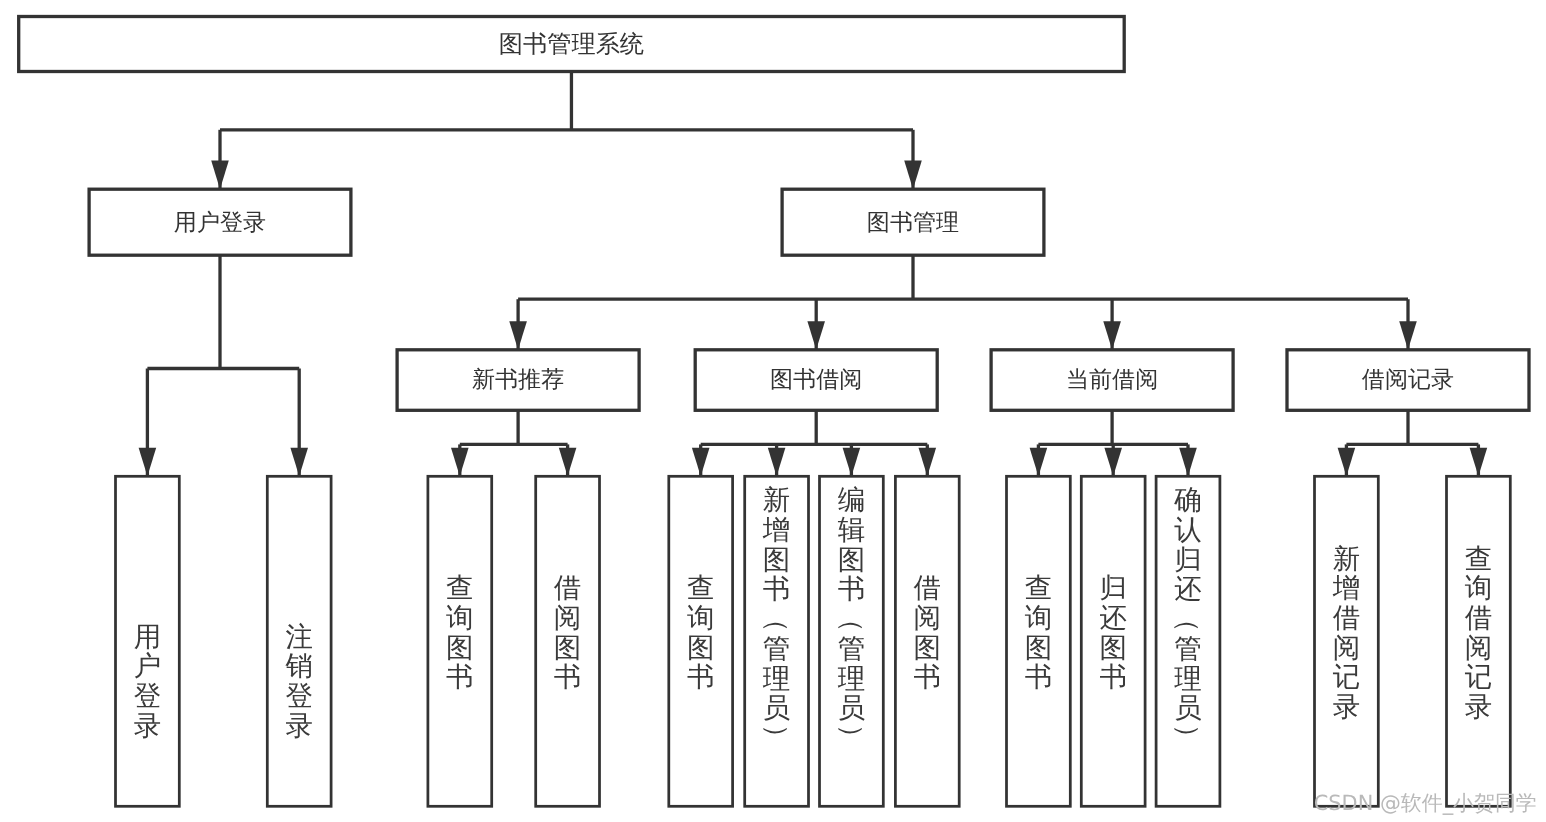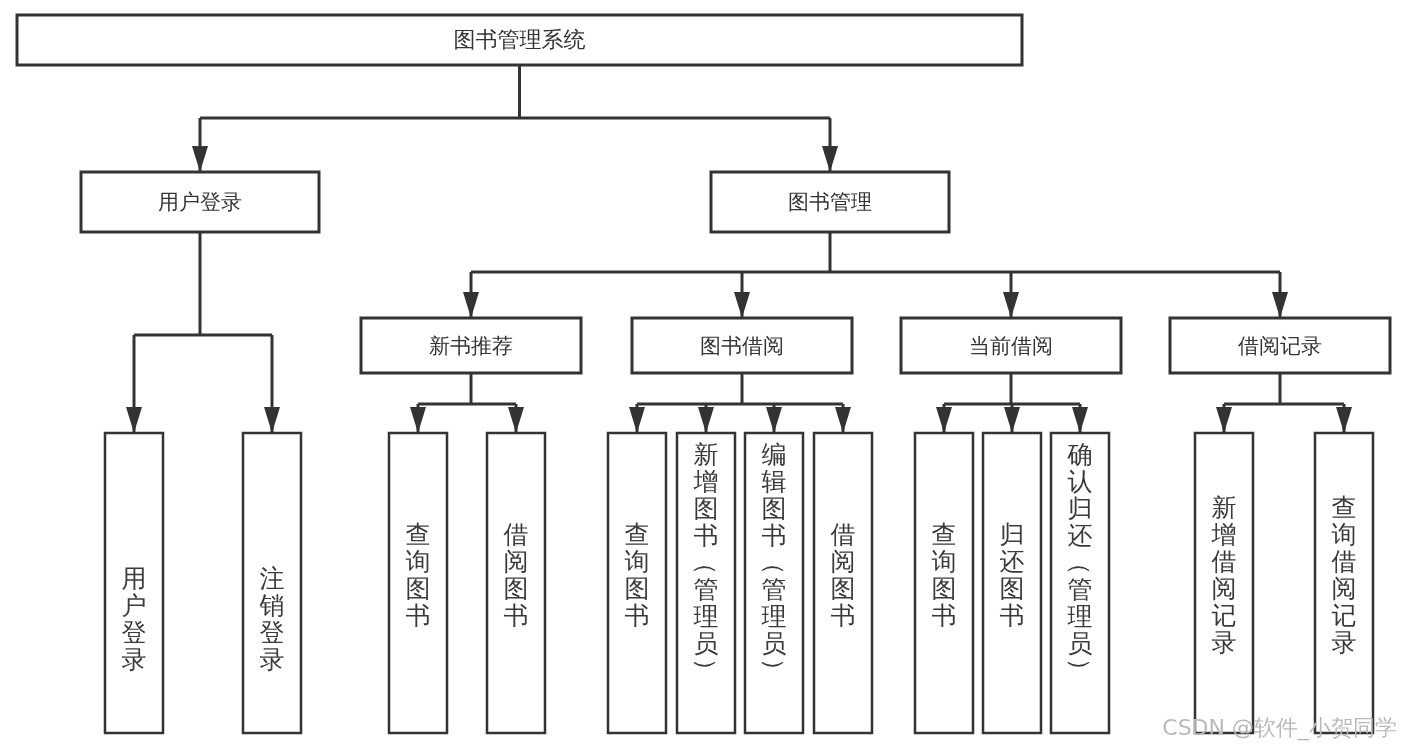--- a/index.html
+++ b/index.html
@@ -71,21 +71,21 @@
   }
   .vtext-char.paren {
     transform: rotate(90deg);
     display: block;
   }
   .watermark {
     position: absolute;
     right: 8px;
     bottom: 4px;
     font-family: "DejaVu Sans", "Liberation Sans", sans-serif;
-    font-size: 22px;
+    font-size: 19px;
     color: #b9b9b9;
     white-space: nowrap;
     pointer-events: none;
   }
 </style>
 </head>
 <body>
 
 <div id="diagram-root">
   <svg class="diagram" viewBox="0 0 1405 747" xmlns="http://www.w3.org/2000/svg">

